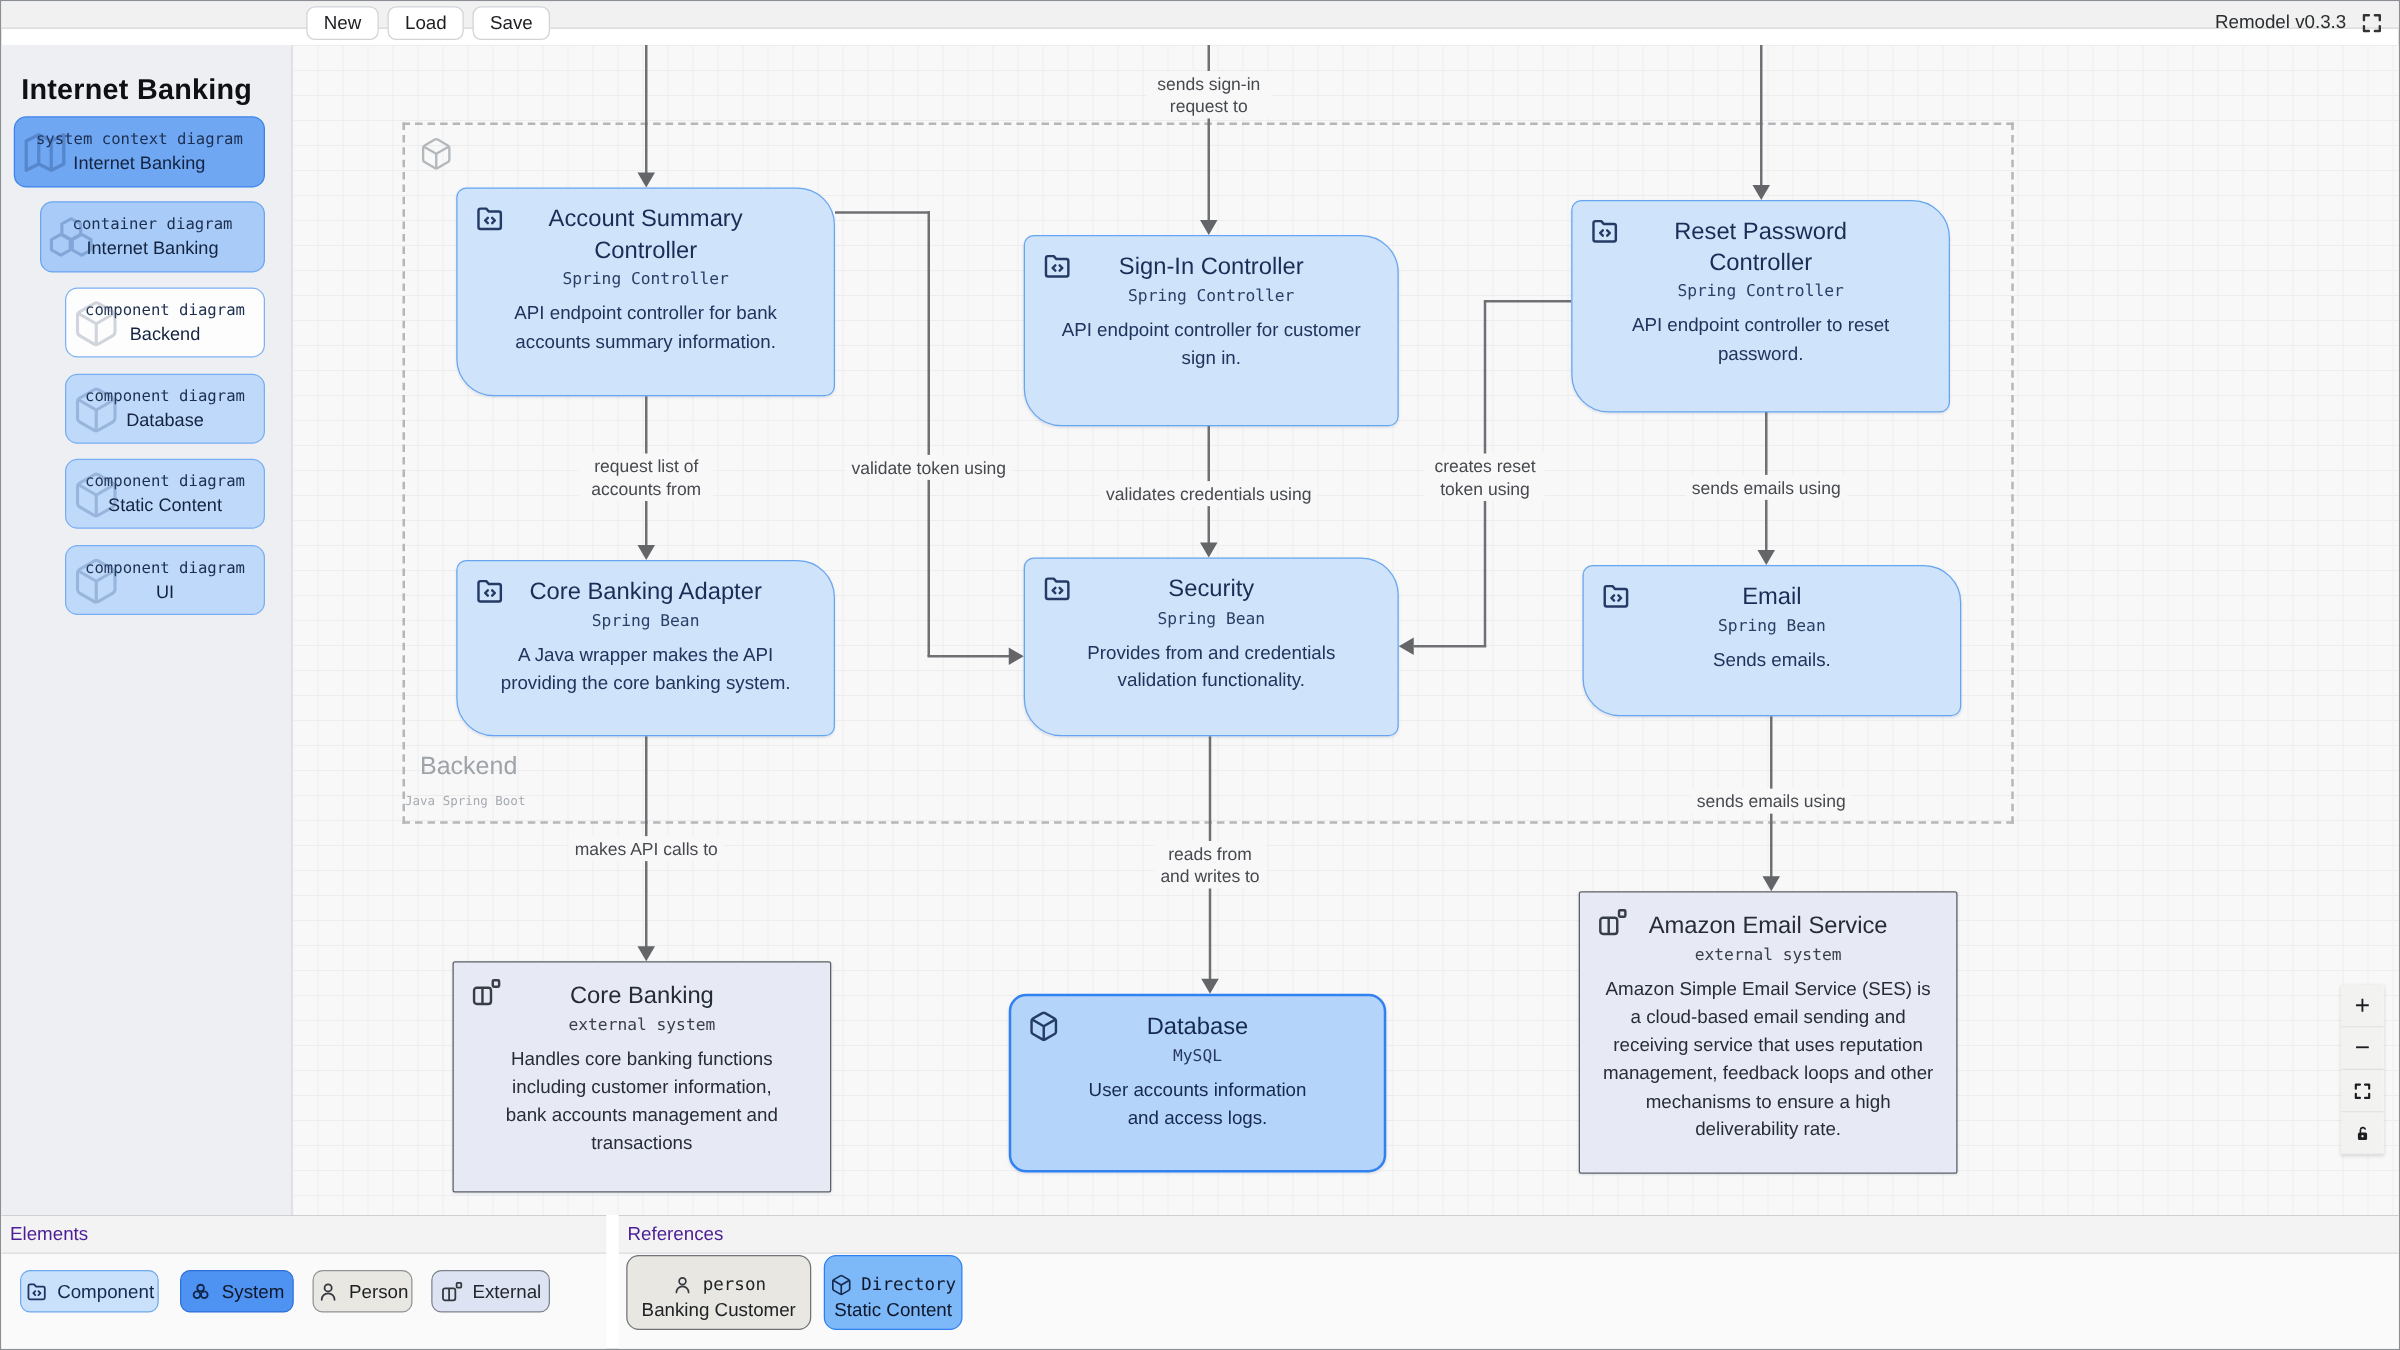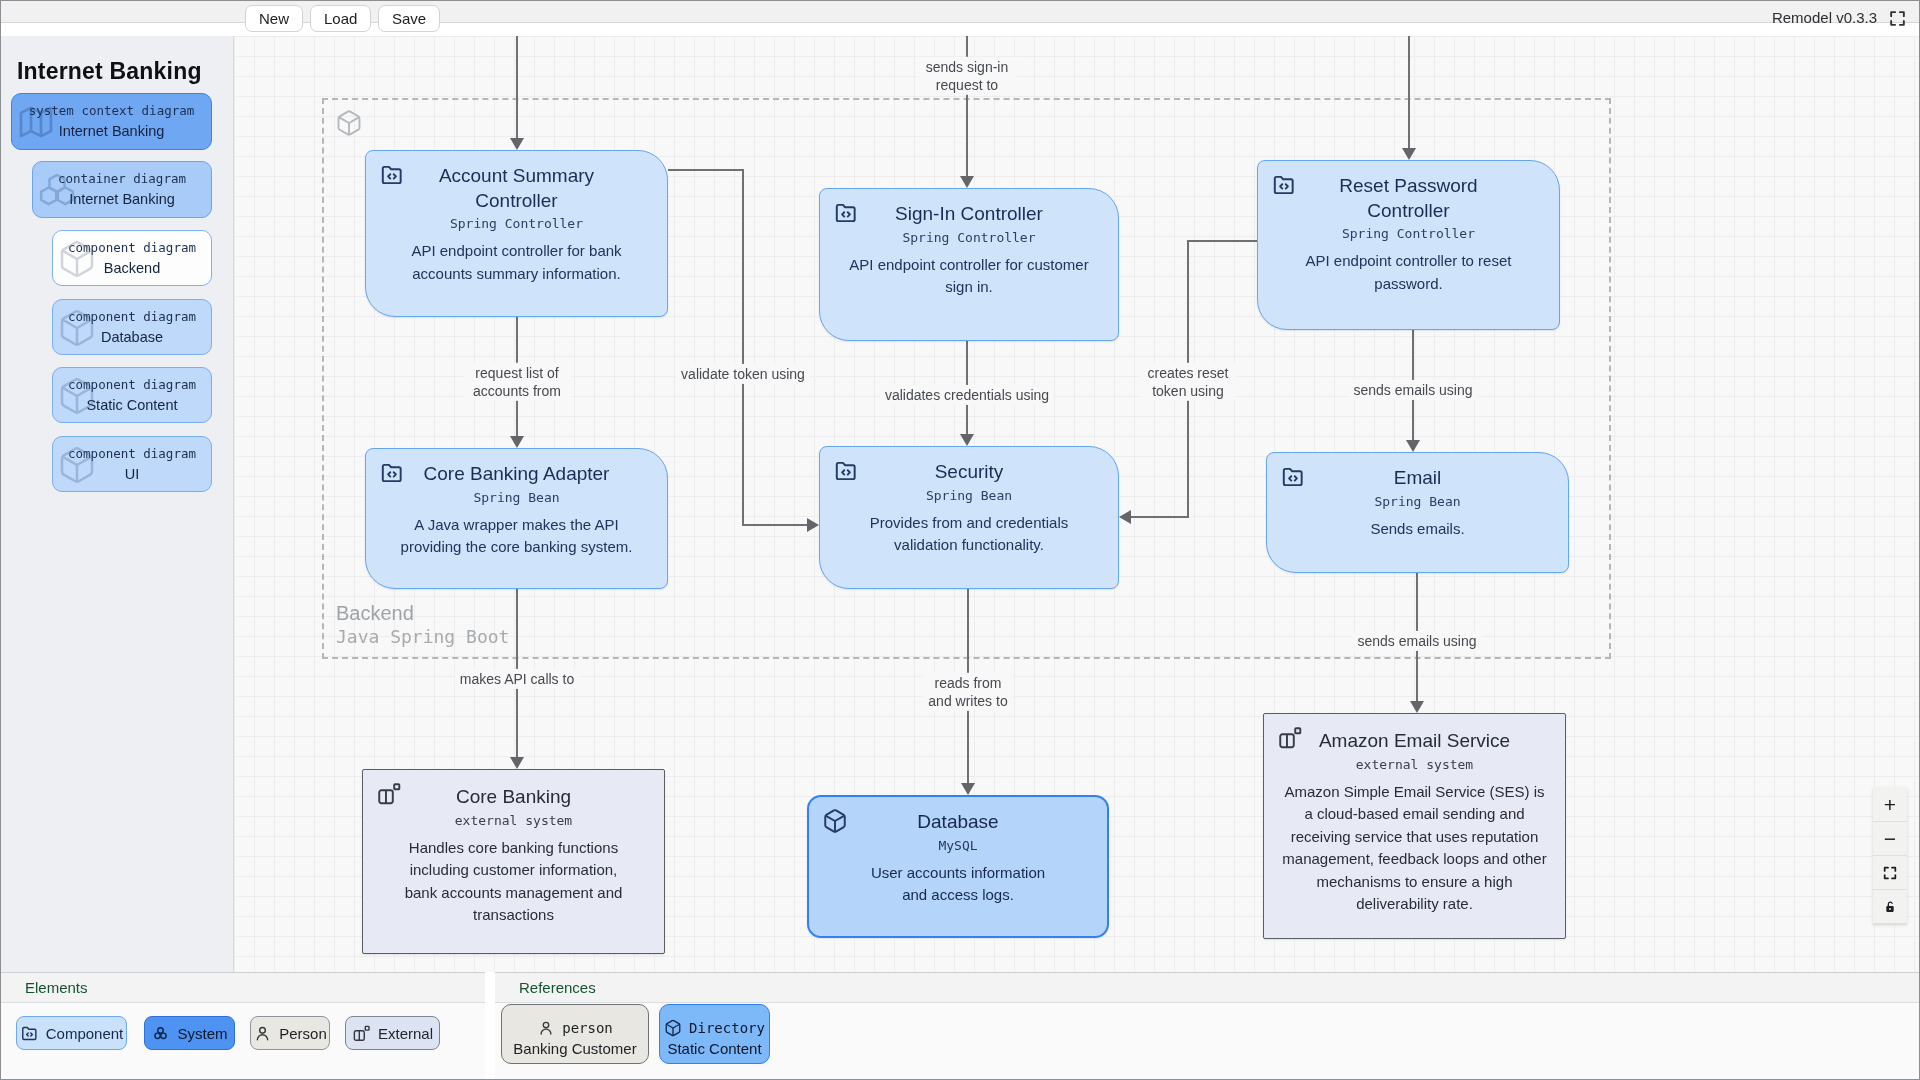--- a/index.html
+++ b/index.html
@@ -28,21 +28,21 @@
 
   
   #canvas { position:absolute; left:233px; top:35px; width:1687px; height:936px; overflow:hidden;
     background-color:#f8f8f9;
     background-image:linear-gradient(#ededee 1px, transparent 1px), linear-gradient(90deg, #ededee 1px, transparent 1px);
     background-size:20px 20px; }
 
   #boundary { position:absolute; left:88px; top:62px; width:1289px; height:561px; border:2px dashed #b5b6b8; z-index:1; }
   #boundary .b-ico { position:absolute; left:11px; top:9px; width:28px; height:28px; color:#b3b8bc; }
   .b-name { position:absolute; left:12px; bottom:32px; font-size:20px; color:#9da3a9; }
-  .b-tech { position:absolute; left:12px; bottom:10px; font-size:18px; color:#a6abb0; }
+  .b-tech { position:absolute; left:0; bottom:10px; font-size:10px; color:#a6abb0; }
 
   .edge-seg { position:absolute; background:#6e7073; z-index:2; }
   .arrow-d { position:absolute; width:0; height:0; border-left:7px solid transparent; border-right:7px solid transparent; border-top:12px solid #636568; z-index:2; }
   .arrow-r { position:absolute; width:0; height:0; border-top:7px solid transparent; border-bottom:7px solid transparent; border-left:12px solid #636568; z-index:2; }
   .arrow-l { position:absolute; width:0; height:0; border-top:7px solid transparent; border-bottom:7px solid transparent; border-right:12px solid #636568; z-index:2; }
   .edge-label { position:absolute; transform:translate(-50%,-50%); font-size:14px; line-height:1.3; color:#46494e; background:#f8f8f9; text-align:center; padding:1px 5px; z-index:3; }
   .nowrap { white-space:nowrap; }
 
   .node { position:absolute; z-index:4; text-align:center; box-shadow:0 1px 2px rgba(20,40,80,.10); cursor:default; }
   .node .nico { position:absolute; left:13px; top:11px; width:26px; height:26px; }
@@ -63,21 +63,21 @@
 
   
   #flow-controls { position:absolute; left:1639px; top:752px; width:34px; z-index:6; box-shadow:0 1px 3px rgba(0,0,0,.15); }
   .fc-btn { width:34px; height:34px; background:#f2f2f1; border:none; border-bottom:1px solid #e0e0df; display:flex; align-items:center; justify-content:center; font-size:21px; color:#1c1e21; }
   .fc-btn svg { width:16px; height:16px; color:#1c1e21; }
 
   
   .panel { position:absolute; top:971px; height:109px; border-top:1px solid #cfd0d2; background:#fafafa; z-index:25; }
   #elements-panel { left:0; width:484px; }
   #references-panel { left:494px; width:1426px; }
-  .panel-head { height:30px; background:#f3f3f4; border-bottom:1px solid #dbdcde; font-size:15px; color:#14532d; line-height:29px; padding-left:24px; }
+  .panel-head { height:30px; background:#f3f3f4; border-bottom:1px solid #dbdcde; font-size:15px; color:#4c1d95; line-height:29px; padding-left:7px; }
   .el-btn { position:absolute; top:43px; height:34px; border-radius:8px; border:1px solid; display:flex; align-items:center; justify-content:center; gap:7px; font-size:15px; }
   .el-btn svg { width:19px; height:19px; }
   .ref-btn { position:absolute; top:31px; height:60px; border-radius:10px; border:1px solid; text-align:center; padding-top:8px; }
   .ref-line1 { display:flex; align-items:center; justify-content:center; gap:7px; font-family:"DejaVu Sans Mono", monospace; font-size:14px; }
   .ref-line1 svg { width:18px; height:18px; }
   .ref-line2 { font-size:15px; margin-top:3px; }
 </style>
 </head>
 <body>
 

